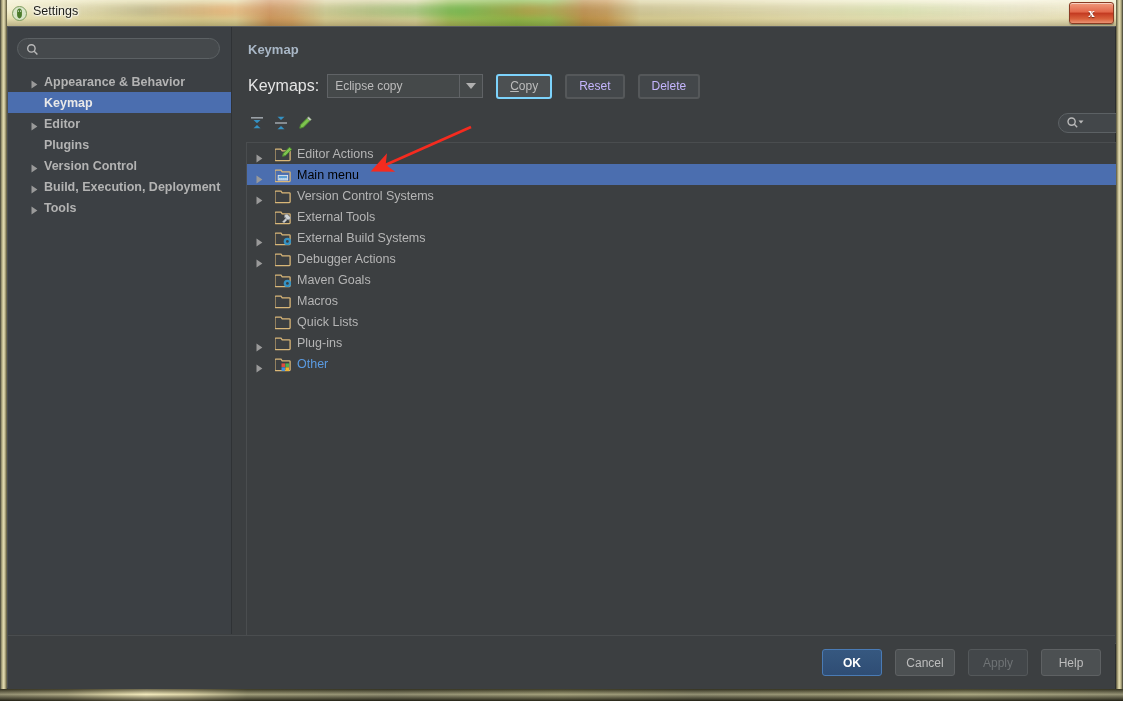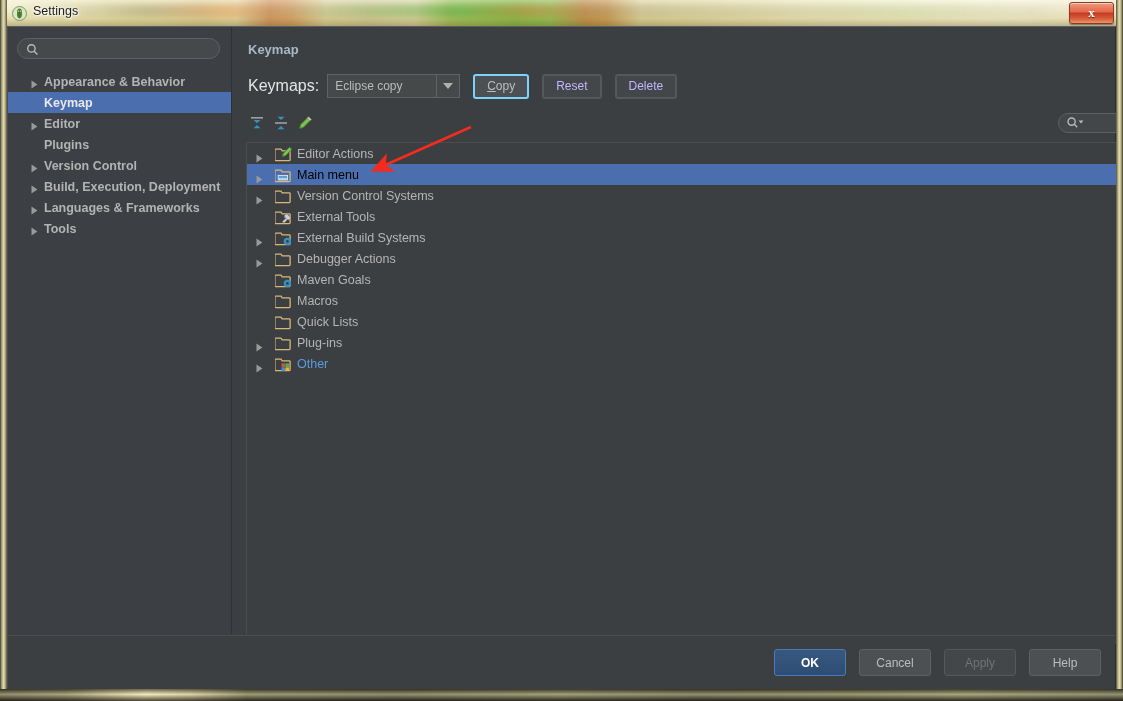--- a/index.html
+++ b/index.html
@@ -238,21 +238,21 @@
     display: flex;
     align-items: center;
   }
   .keymaps-label {
     font-size: 16px;
     color: #e5e5e5;
     margin-right: 8px;
   }
   .combo {
     position: relative;
-    width: 133px;
+    width: 156px;
     height: 24px;
     border: 1px solid #606366;
     background: #45494a;
     box-sizing: border-box;
     display: flex;
     align-items: center;
     cursor: default;
   }
   .combo .combo-val {
     margin-left: 7px;
@@ -380,21 +380,21 @@
     height: 53px;
     background: #3c3f41;
     border-top: 1px solid #4a4d4f;
   }
   .footer-buttons {
     position: absolute;
     right: 14px; top: 13px;
     display: flex;
   }
   .fbtn {
-    width: 72px;
+    width: 60px;
     height: 27px;
     margin-left: 13px;
     border: 1px solid #5e6163;
     border-radius: 3px;
     background: #4c5052;
     color: #bdbdbd;
     font-size: 12px;
     font-family: "Liberation Sans", sans-serif;
     cursor: pointer;
     box-sizing: border-box;
@@ -486,26 +486,20 @@
           <div class="side-item">
             <span class="twisty"><svg width="9" height="9" viewBox="0 0 9 9">
                 <path d="M1.5 0.6 L7.4 4.5 L1.5 8.4 Z" fill="#9a9a9a"></path>
               </svg></span>
             <span class="side-label">Build, Execution, Deployment</span>
           </div>
           <div class="side-item">
             <span class="twisty"><svg width="9" height="9" viewBox="0 0 9 9">
                 <path d="M1.5 0.6 L7.4 4.5 L1.5 8.4 Z" fill="#9a9a9a"></path>
               </svg></span>
-            <span class="side-label">Languages &amp; Frameworks</span>
-          </div>
-          <div class="side-item">
-            <span class="twisty"><svg width="9" height="9" viewBox="0 0 9 9">
-                <path d="M1.5 0.6 L7.4 4.5 L1.5 8.4 Z" fill="#9a9a9a"></path>
-              </svg></span>
             <span class="side-label">Tools</span>
           </div>
         </div>
     </div>
 
     <div class="content">
 
       <div class="content-title">Keymap</div>
 
       <div class="keymaps-row">

